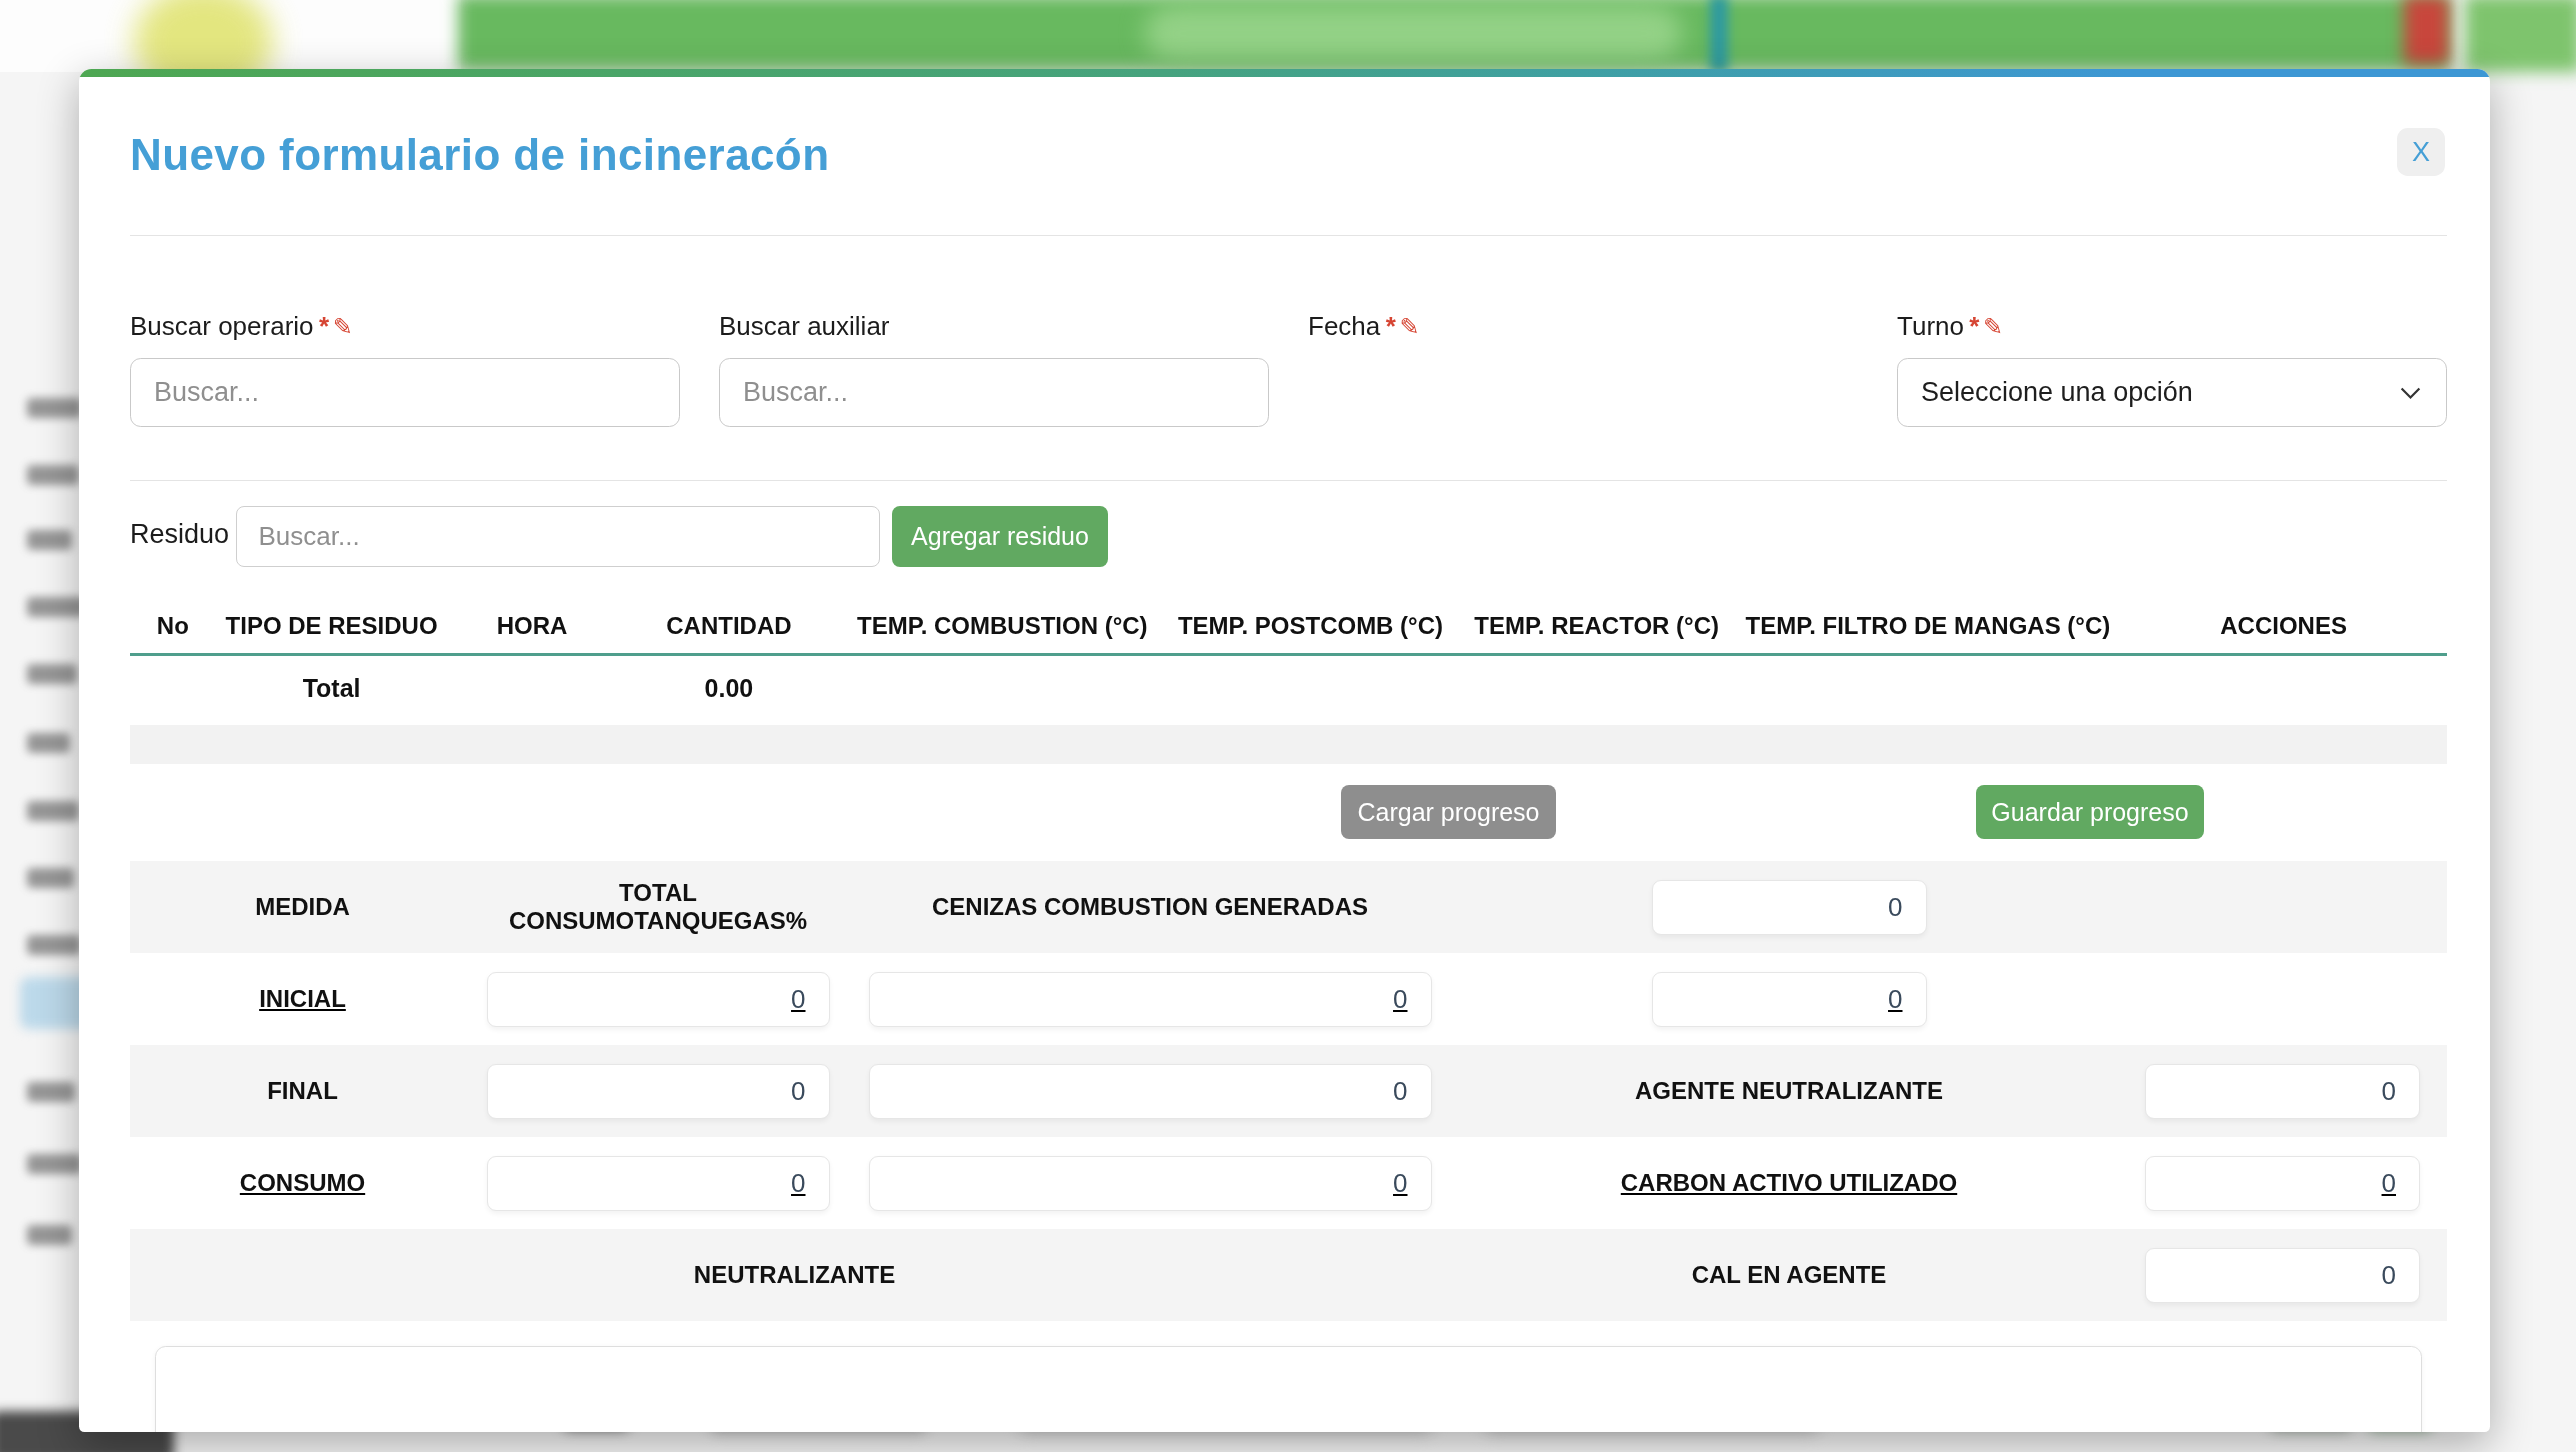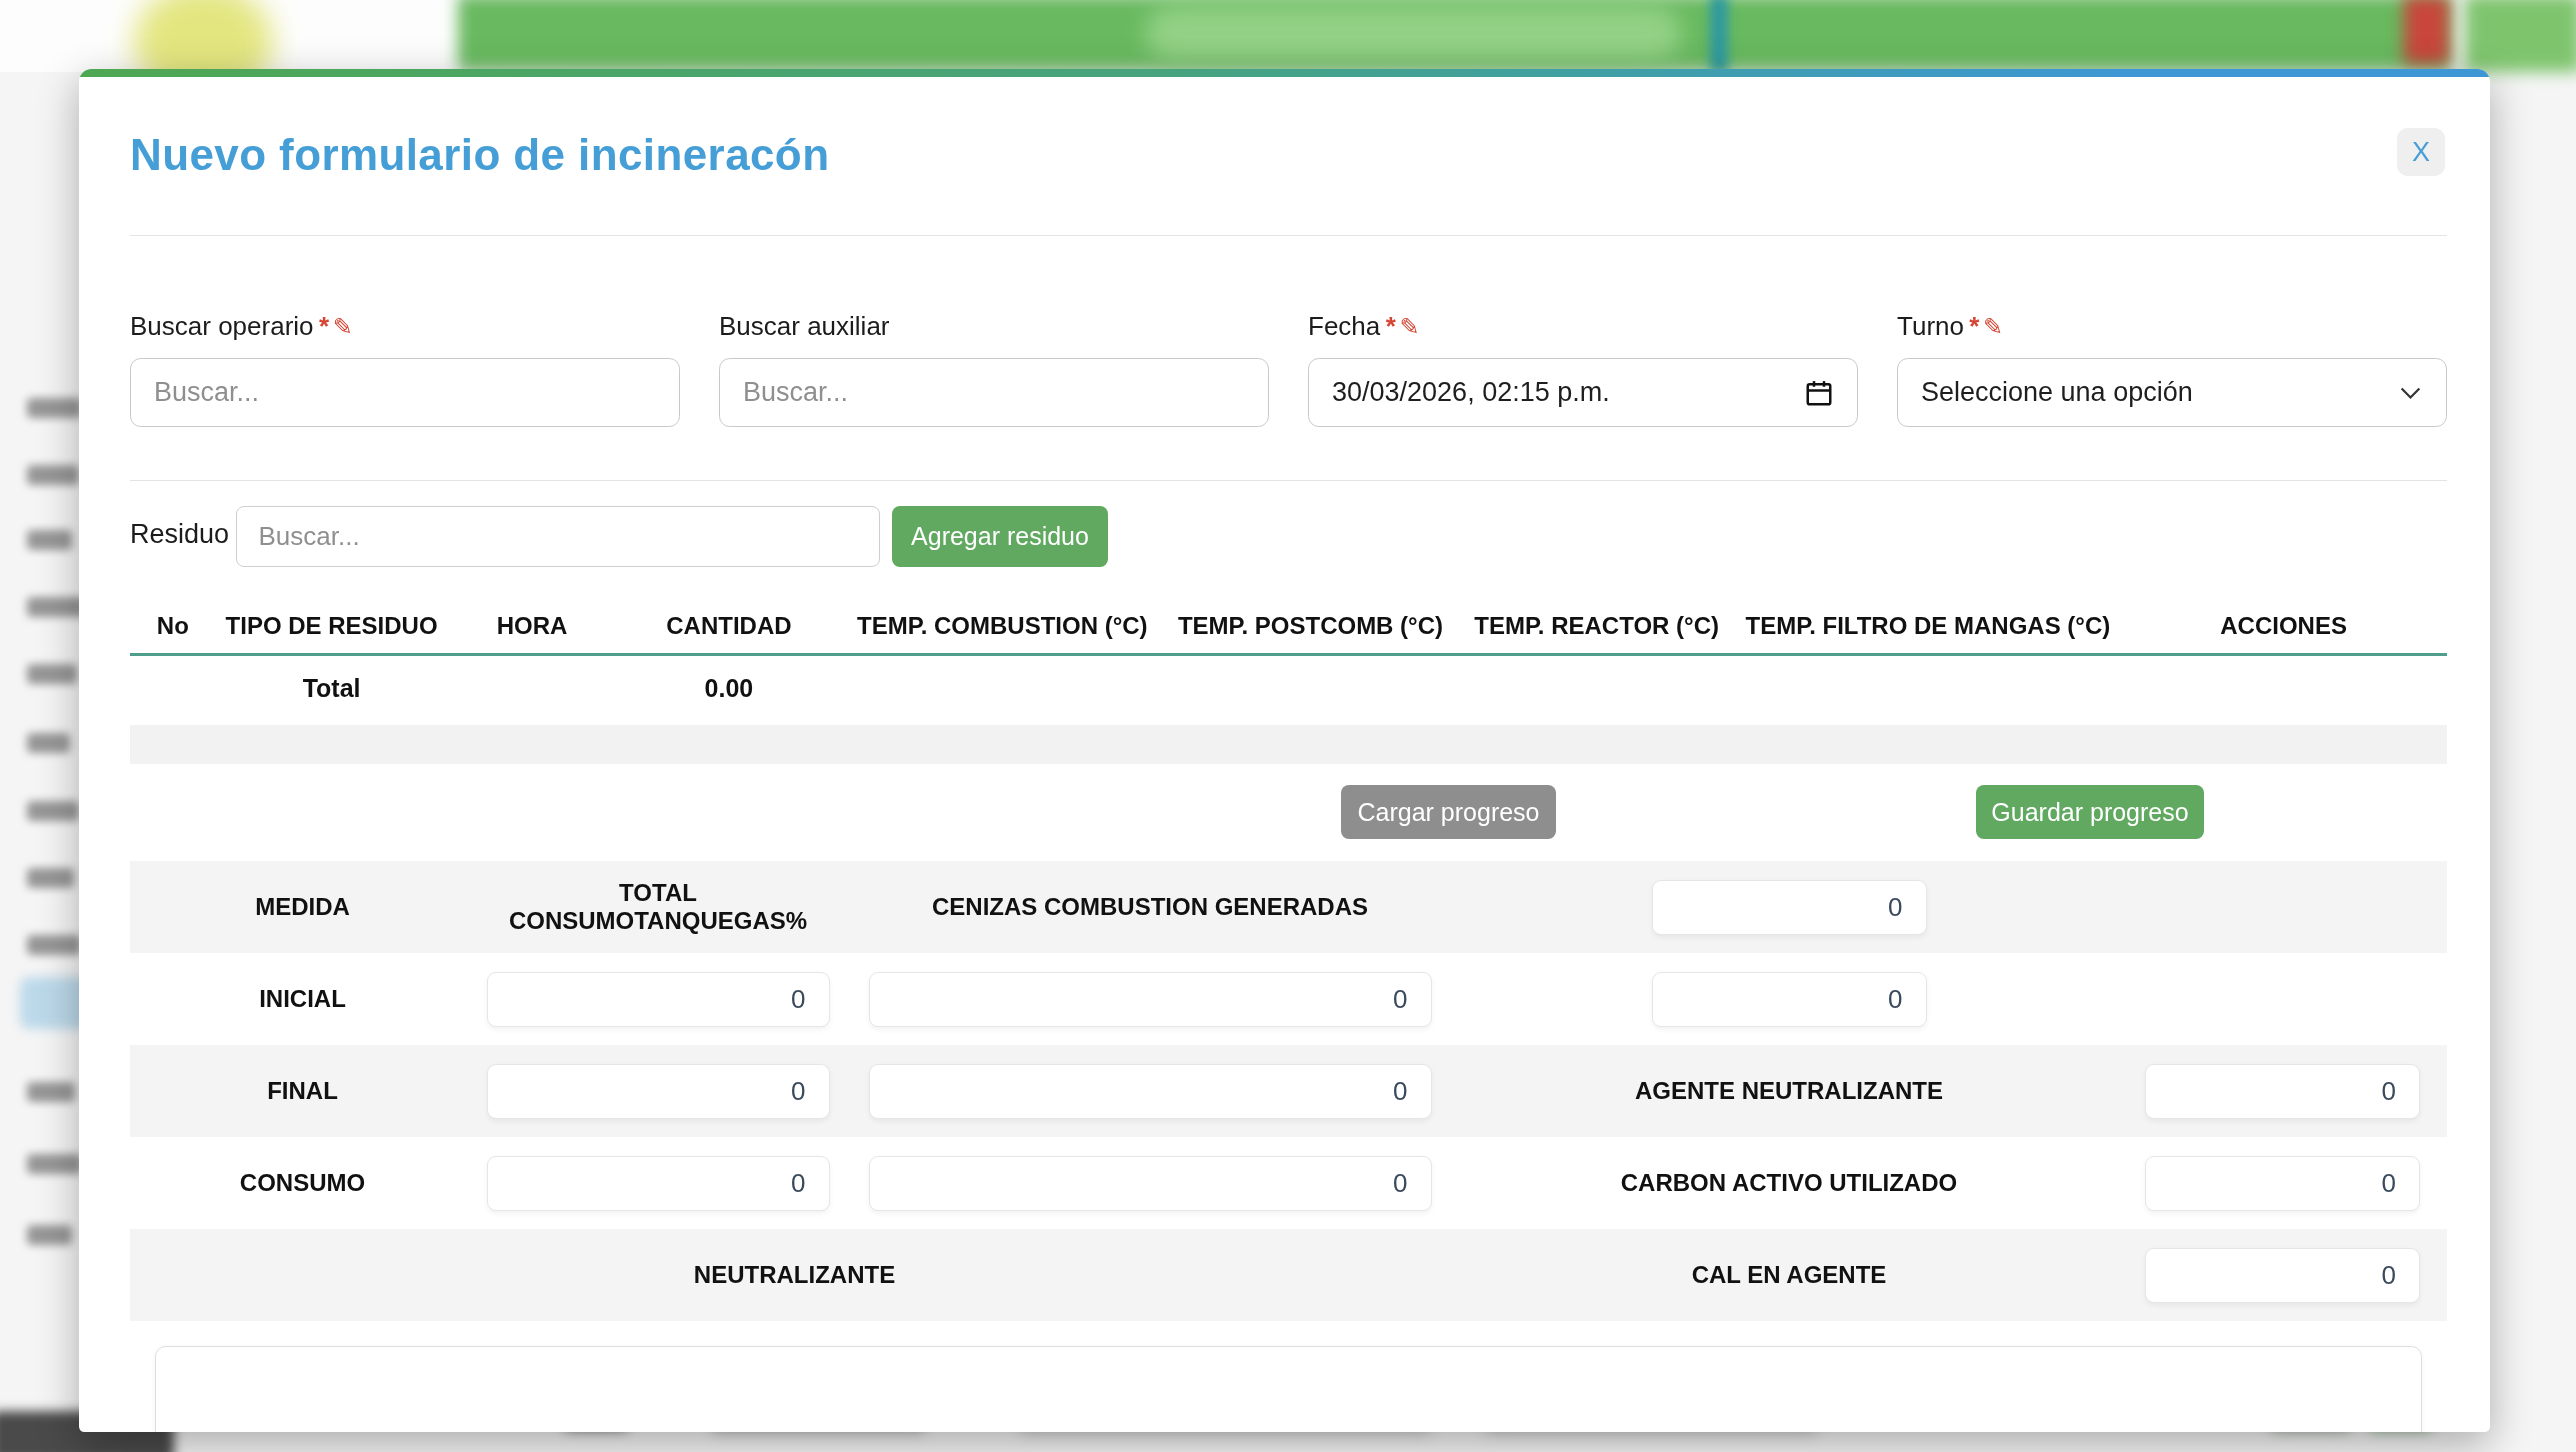--- a/index.html
+++ b/index.html
@@ -98,21 +98,21 @@
   .btn-load { position:absolute; left:1211px; top:716px; width:215px; height:54px; background:#8e8e8e; font-size:25px; }
   .btn-save { position:absolute; left:1846px; top:716px; width:228px; height:54px; background:#61a961; font-size:25px; }
 
   
   .grid-section { position:absolute; left:0; top:792px; width:2317px; }
   .grow {
     display:grid; grid-template-columns:345px 366px 618px 660px 327px;
     height:92px; align-items:center;
   }
   .grow.odd  { background:#f4f4f4; }
-  .grow.even { background:#ffffff; }
+  .grow.even { background:#ffffff;text-decoration:underline; }
   .gcell { font-size:24px; font-weight:bold; color:#111; text-align:center; }
   .gcell.span3 { grid-column:1 / 4; }
   .num-input {
     height:55px; border:1.8px solid #e6e6e6; border-radius:9px; background:#fff;
     box-shadow:0 2.7px 5.4px rgba(0,0,0,.05);
     font-size:26px; font-family:inherit; color:#3a4a5c;
     text-align:right; padding:0 23px; outline:none;
     justify-self:center;
   }
   .w-gas  { width:343px; }
@@ -183,31 +183,20 @@
       <div>
         <div class="field-label">
           <span>Buscar auxiliar</span>
         </div>
         <input class="text-input" type="text" placeholder="Buscar..." style="">
       </div>
 
       <div>
         <div class="field-label">
           <span>Fecha</span><span class="req">*</span><span class="pencil-icon">✎</span>
-        </div>
-        <div class="fake-input">
-          <span class="val">30/03/2026, 02:15 p.m.</span>
-          <span class="cal-icon">
-            <svg width="30" height="32" viewBox="0 0 24 24" fill="none" stroke="#111" stroke-width="2">
-              <rect x="3" y="5" width="18" height="16" rx="1.5"></rect>
-              <line x1="8" y1="2.5" x2="8" y2="7"></line>
-              <line x1="16" y1="2.5" x2="16" y2="7"></line>
-              <line x1="3" y1="10" x2="21" y2="10"></line>
-            </svg>
-          </span>
         </div>
       </div>
 
       <div>
         <div class="field-label">
           <span>Turno</span><span class="req">*</span><span class="pencil-icon">✎</span>
         </div>
         <div class="fake-input">
           <span class="val">Seleccione una opción</span>
           <span class="chev-icon">

